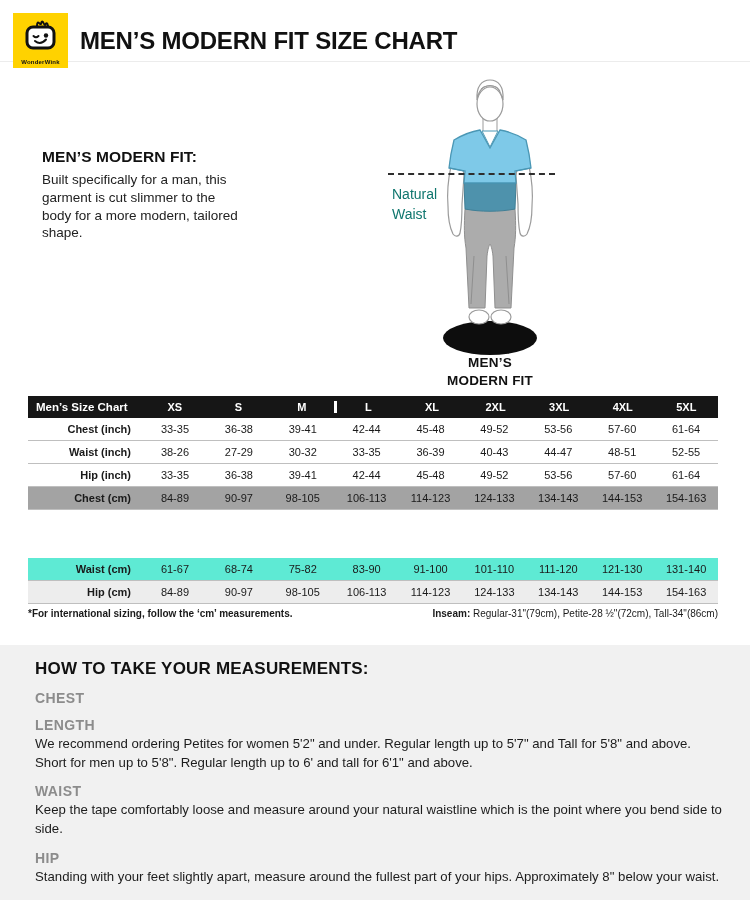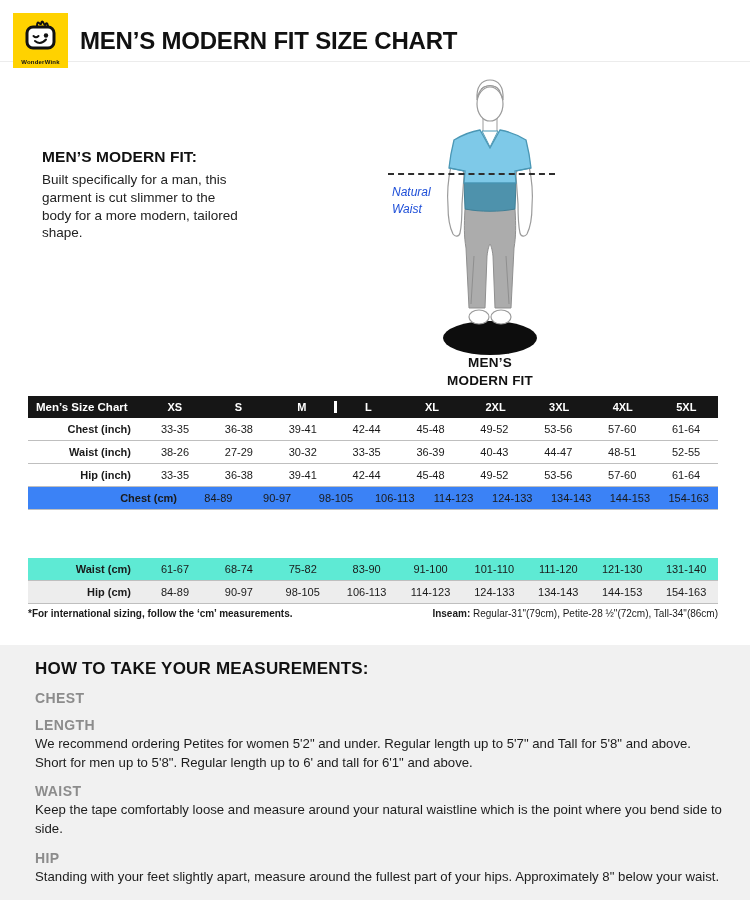--- a/index.html
+++ b/index.html
@@ -19,22 +19,22 @@
 
   
   .top { position:relative; height:320px; }
   .intro { position:absolute; left:42px; top:72px; width:200px; }
   .intro-h { font-size:15.5px; font-weight:800; color:#111; margin-bottom:5px; letter-spacing:.1px; }
   .intro-p { font-size:13.5px; line-height:1.32; color:#222; }
 
   .fig { position:absolute; left:408px; top:0; width:164px; height:286px; }
   .waist-line { position:absolute; left:388px; top:97px; width:167px; height:0;
                 border-top:2px dashed #2e2e2e; z-index:3; }
-  .waist-label { position:absolute; left:392px; top:108px; font-style:italic;
-                 font-size:12px; line-height:1.45; color:#1d4ed8; z-index:3; }
+  .waist-label { position:absolute; left:392px; top:108px; 
+                 font-size:14px; line-height:1.45; color:#0f766e; z-index:3; }
   .fig-caption { position:absolute; left:408px; top:278px; width:164px; text-align:center;
                  font-size:13.5px; font-weight:800; line-height:1.3; color:#111; letter-spacing:.2px; }
 
   
   .tbl { margin:0 32px 0 28px; }
   .thead { display:flex; align-items:center; height:22px; background:#161616; color:#fff; }
   .corner { width:115px; padding-left:8px; font-size:11.5px; font-weight:bold; }
   .size-col { flex:1; text-align:center; font-size:11px; }
   .thead .size-col { font-weight:bold; }
   .thead .col-gap { border-left:3px solid #fff; }
@@ -167,21 +167,21 @@
           <div class="size-col">33-35</div>
           <div class="size-col">36-38</div>
           <div class="size-col">39-41</div>
           <div class="size-col">42-44</div>
           <div class="size-col">45-48</div>
           <div class="size-col">49-52</div>
           <div class="size-col">53-56</div>
           <div class="size-col">57-60</div>
           <div class="size-col">61-64</div>
         </div>
-        <div class="trow shaded" style="background: #3b82f6; padding-left: 46px;">
+        <div class="trow shaded" style="background: #a3a3a3;">
           <div class="row-label">Chest (cm)</div>
           <div class="size-col">84-89</div>
           <div class="size-col">90-97</div>
           <div class="size-col">98-105</div>
           <div class="size-col">106-113</div>
           <div class="size-col">114-123</div>
           <div class="size-col">124-133</div>
           <div class="size-col">134-143</div>
           <div class="size-col">144-153</div>
           <div class="size-col">154-163</div>

